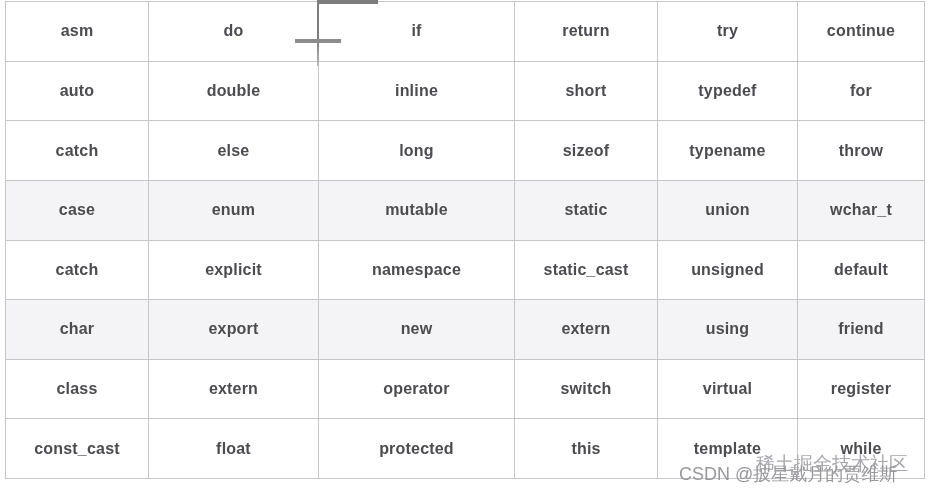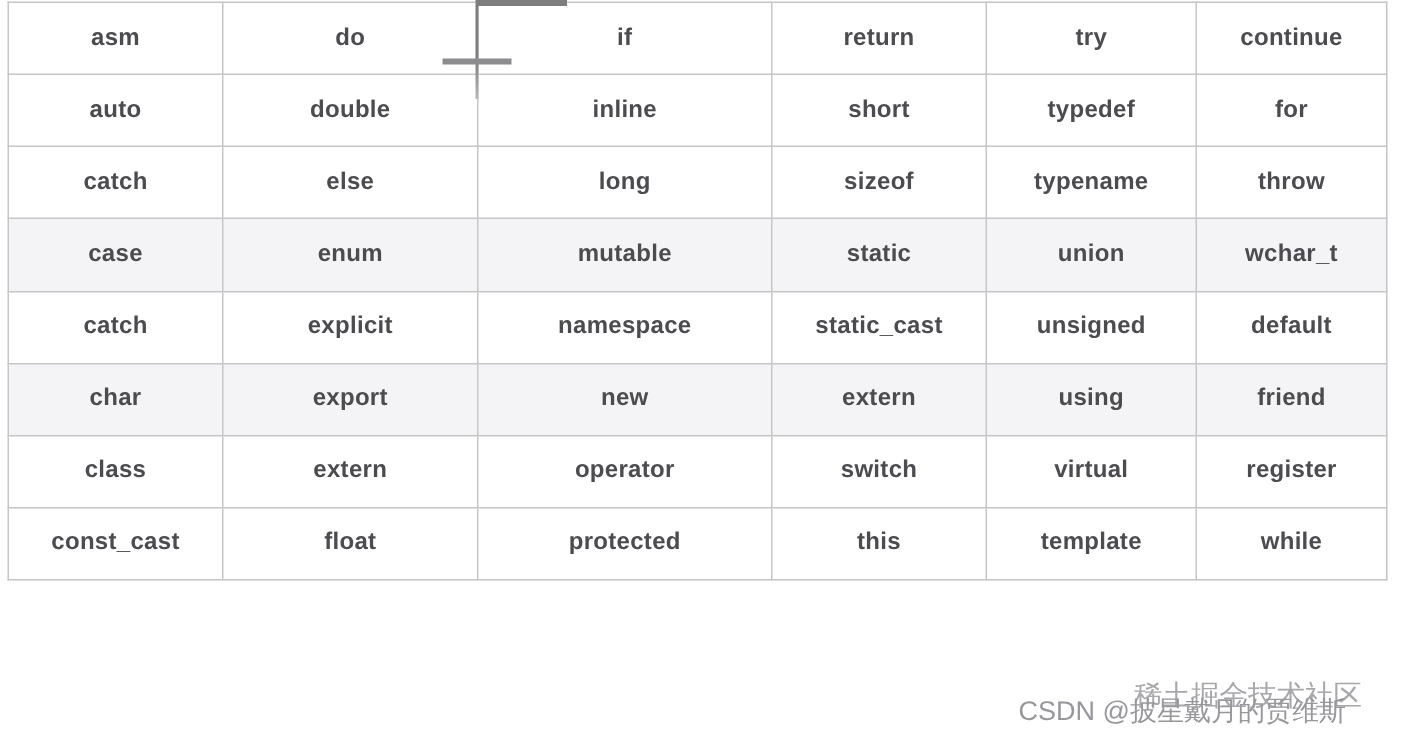--- a/index.html
+++ b/index.html
@@ -17,21 +17,21 @@
     height:495px;
     background:#fff;
     overflow:hidden;
     font-family:"Liberation Sans",sans-serif;
   }
   table.kw{
     position:absolute;
     left:5px;
     top:1px;
     width:919px;
-    height:386px;
+    height:478px;
     border-collapse:collapse;
     table-layout:fixed;
   }
   table.kw td{
     border:1.5px solid var(--border);
     background:#ffffff;
     text-align:center;
     vertical-align:middle;
     font-size:16px;
     font-weight:700;

